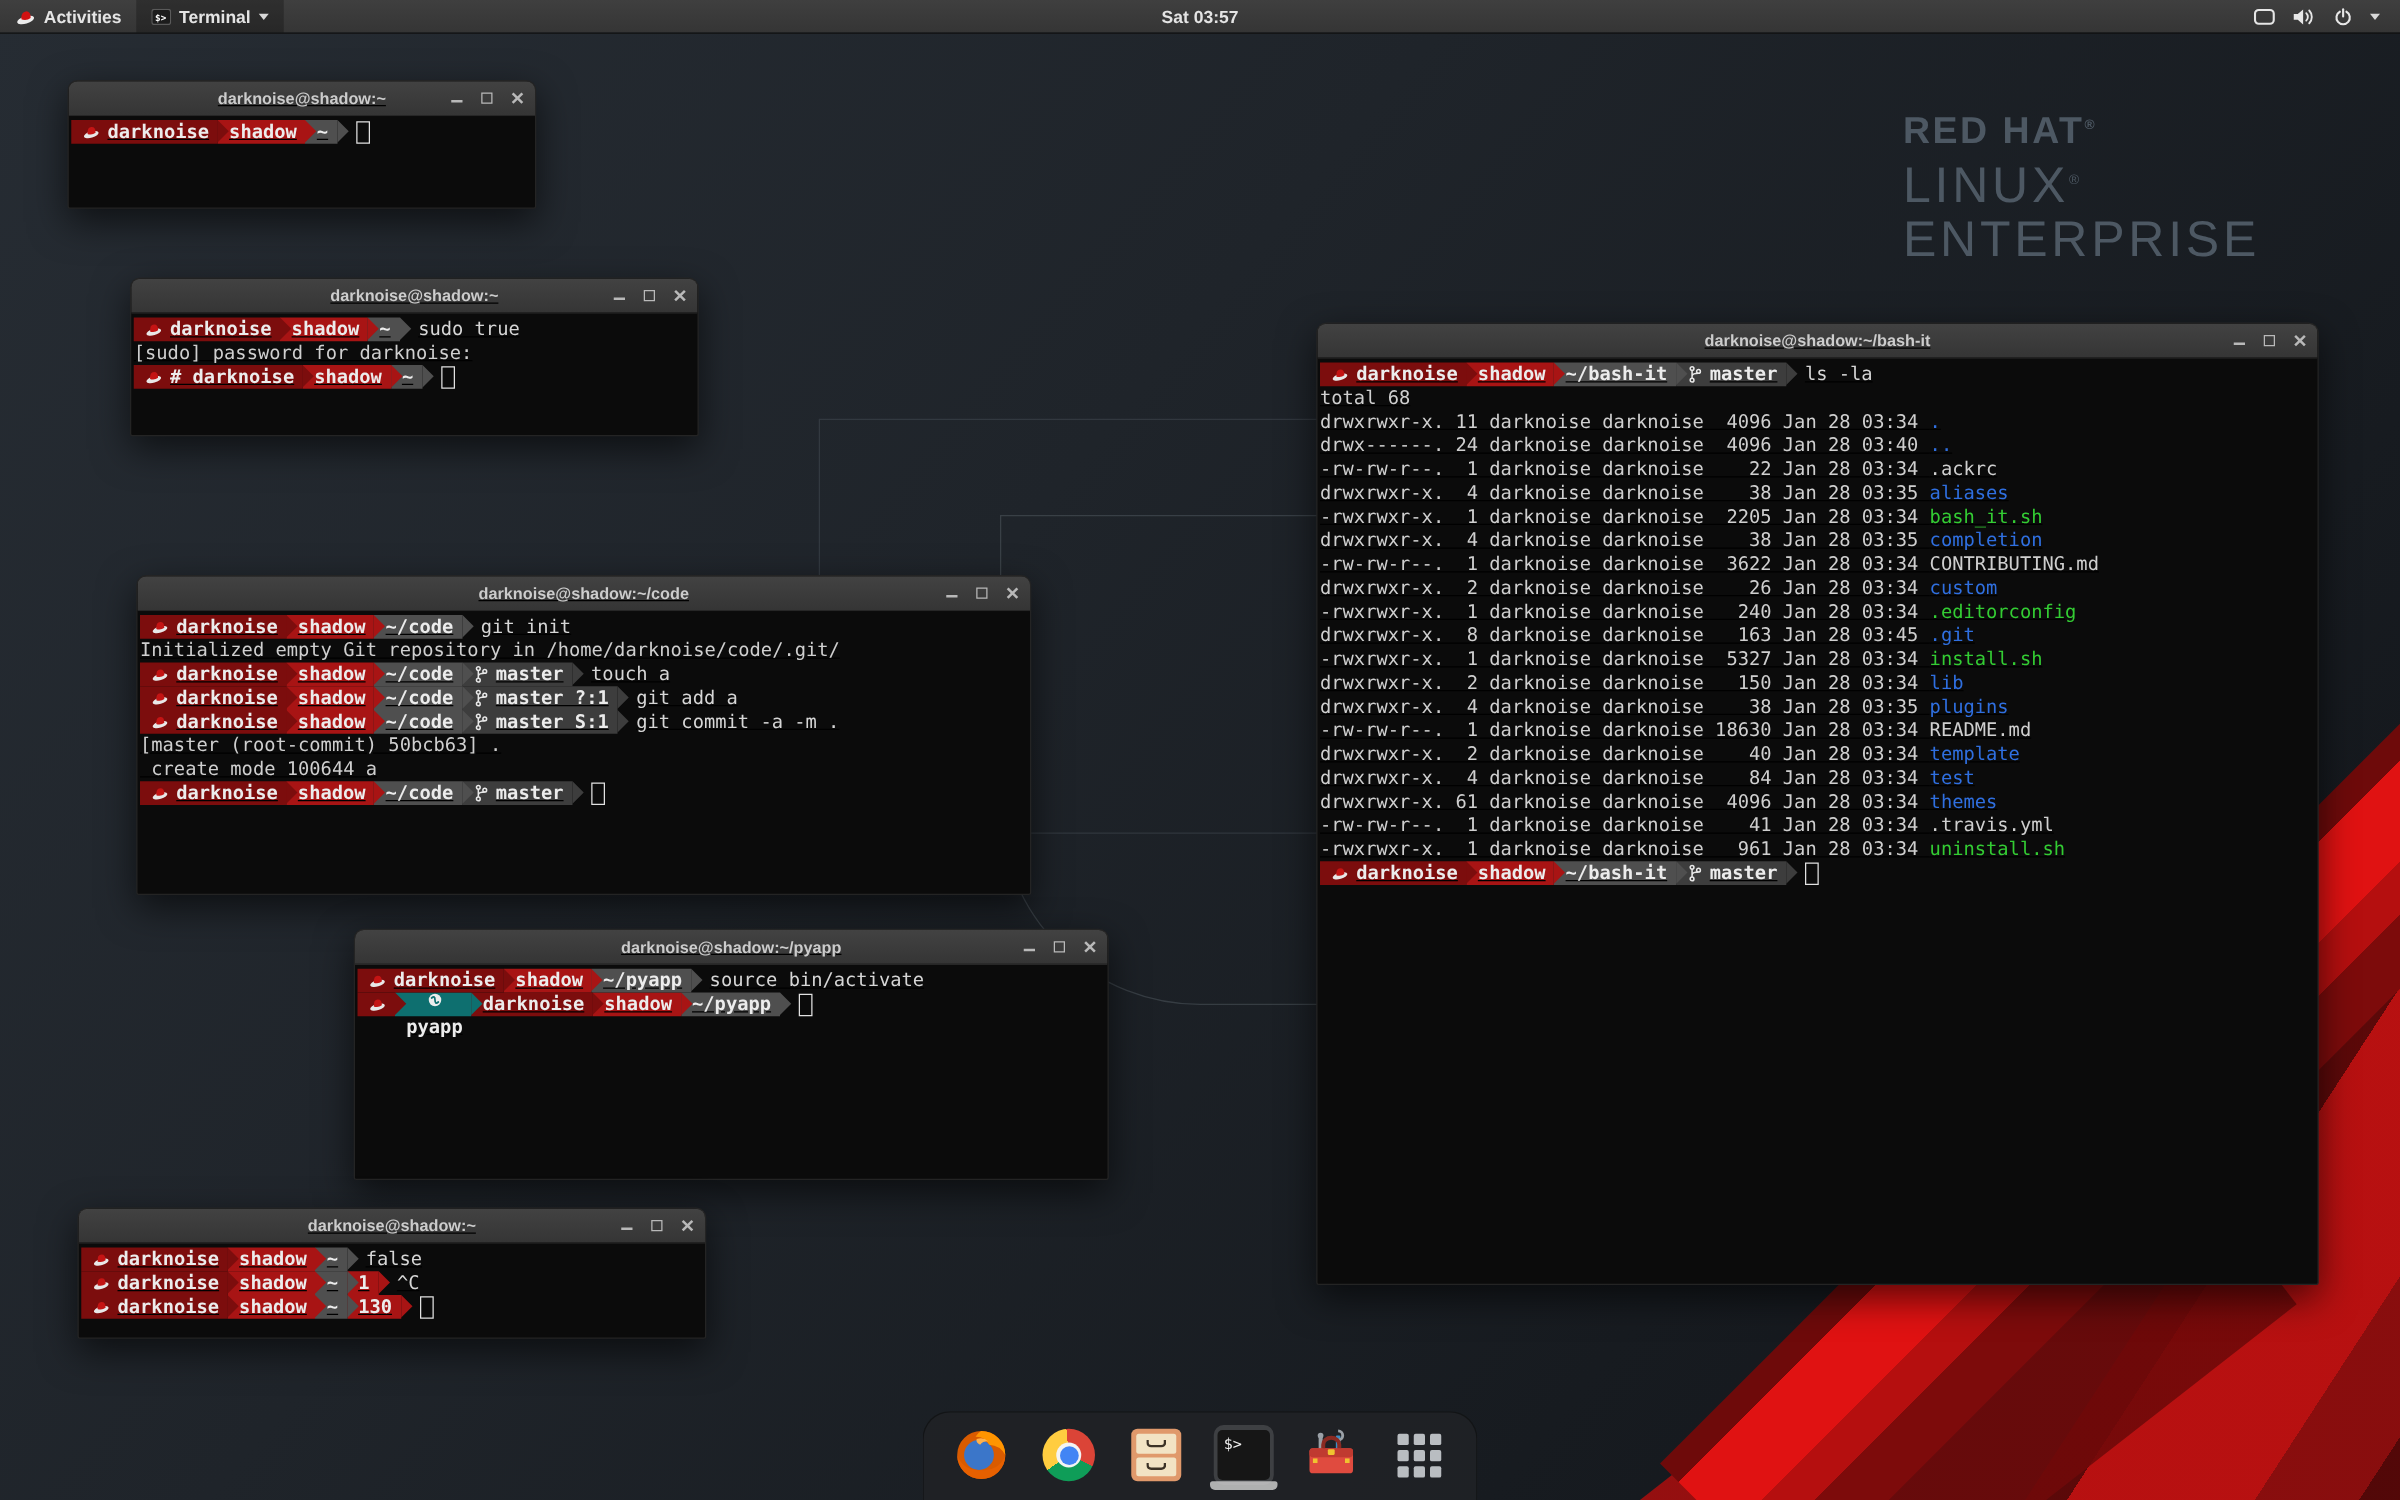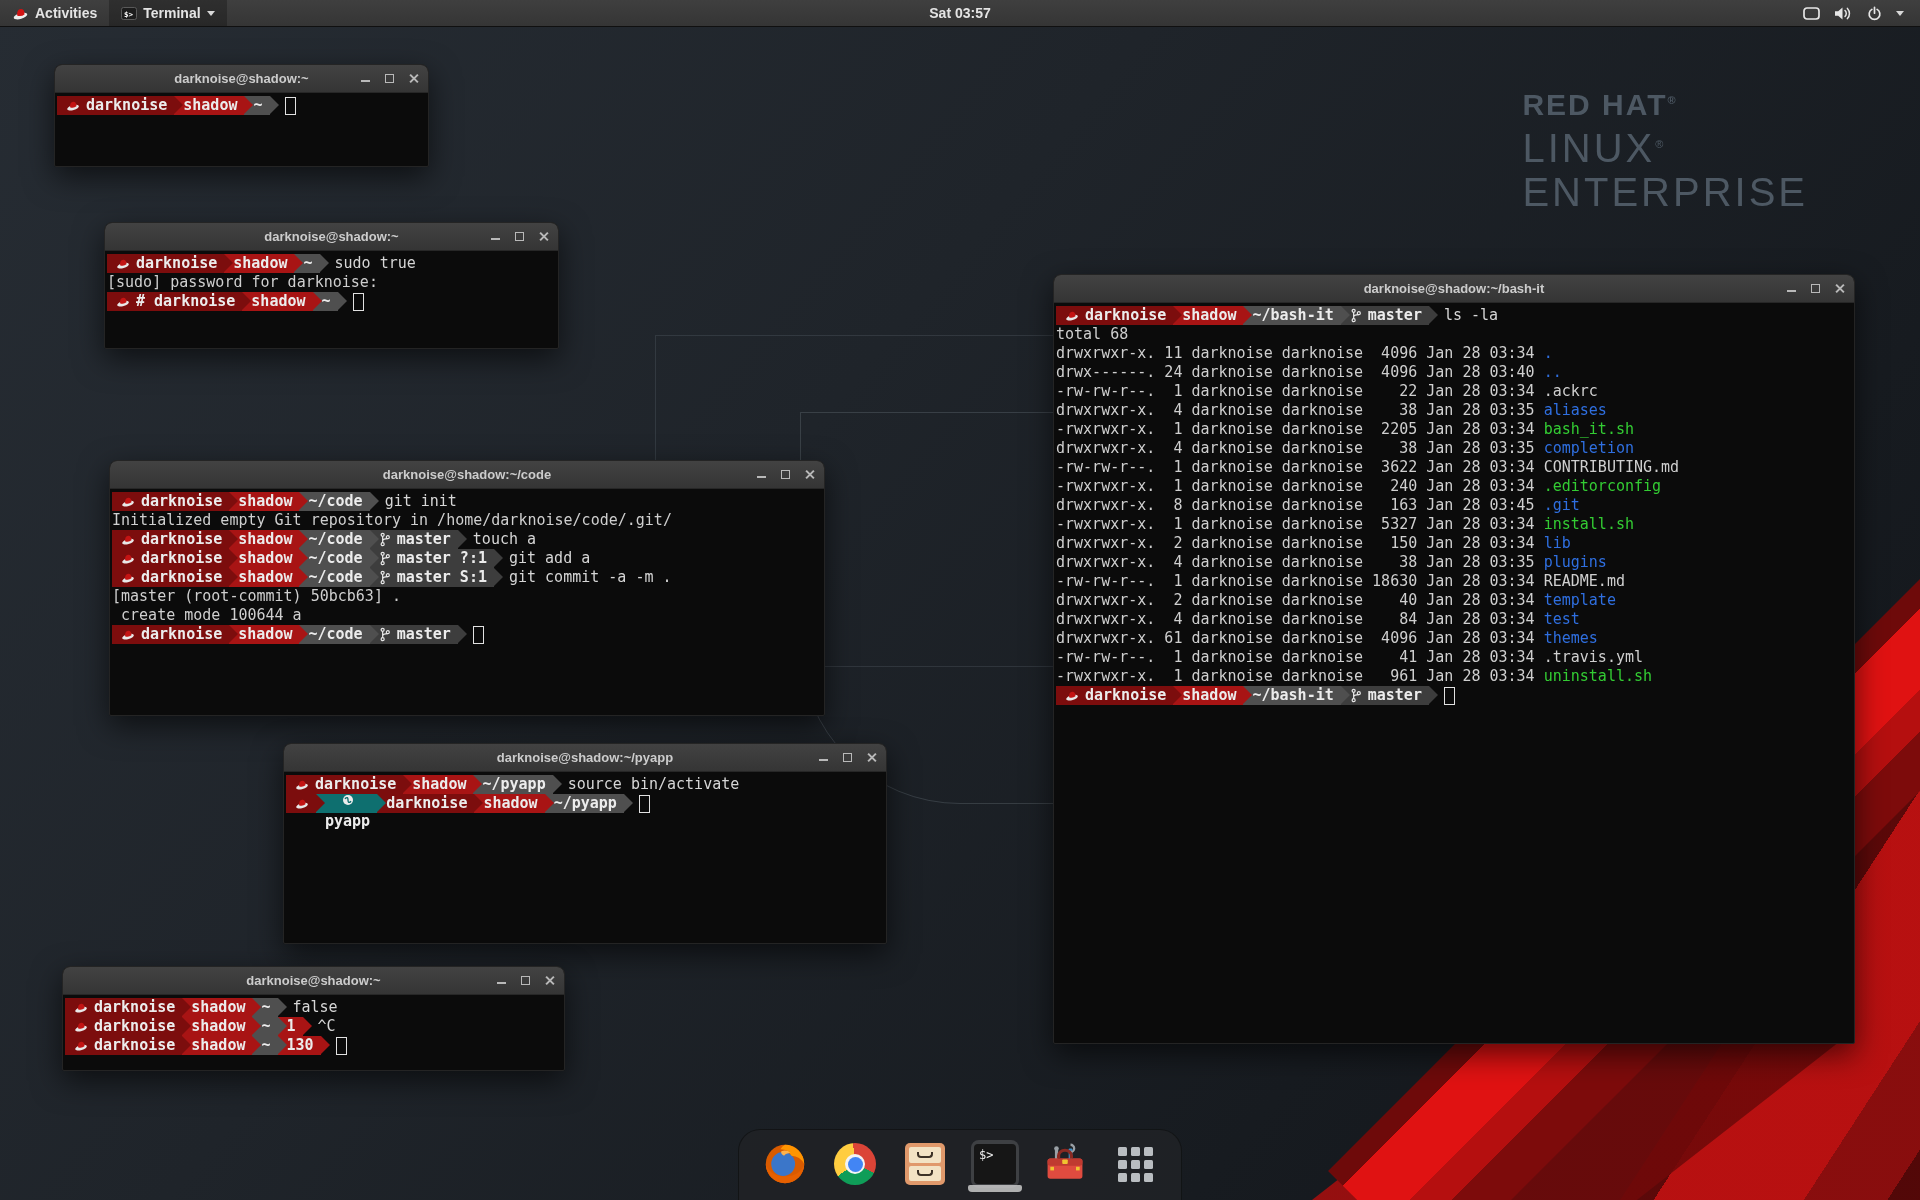--- a/index.html
+++ b/index.html
@@ -28,21 +28,21 @@
     color:#e4e4e4;display:flex;align-items:flex-start;font-size:14px;font-weight:bold;z-index:50;
     border-bottom:1px solid #101010;}
   .tb-left{display:flex;align-items:center;height:100%;}
   .tb-item{display:flex;align-items:center;gap:6px;padding:0 12px;height:100%;}
   #appmenu{background:rgba(0,0,0,0.25);}
   #clock{position:absolute;left:50%;transform:translateX(-50%);top:0;height:100%;display:flex;align-items:center;}
   .tb-right{position:absolute;right:8px;top:0;height:100%;display:flex;align-items:center;gap:14px;padding:0 8px;}
   .caret{width:0;height:0;border-left:4px solid transparent;border-right:4px solid transparent;border-top:5px solid #d8d8d8;display:inline-block;}
   
   .twin{position:absolute;border:1px solid #242424;border-radius:8px 8px 2px 2px;
-    box-shadow:0 10px 30px rgba(0,0,0,0.6);background:#0b0b0b;z-index:10;}
+    box-shadow:0 10px 30px rgba(0,0,0,0.6);background:#0b0b0b;z-index:10;text-decoration:underline;}
   .titlebar{height:27px;background:linear-gradient(#424242,#353535);border-bottom:1px solid #272727;
     border-radius:7px 7px 0 0;position:relative;display:flex;align-items:center;justify-content:center;
     color:#cccccc;font-size:13px;font-weight:bold;}
   .winbtns{position:absolute;right:9px;top:0;height:100%;display:flex;align-items:center;gap:13px;}
   .wbtn{width:11px;height:11px;position:relative;display:inline-block;cursor:default;}
   .wbtn-min::before{content:"";position:absolute;left:1px;right:1px;bottom:2px;height:2px;background:#b9b9b9;}
   .wbtn-max::before{content:"";position:absolute;left:1px;top:1px;width:7px;height:7px;border:1.5px solid #b9b9b9;}
   .wbtn-close::before,.wbtn-close::after{content:"";position:absolute;left:5px;top:0;width:2px;height:11px;background:#b9b9b9;}
   .wbtn-close::before{transform:rotate(45deg);} .wbtn-close::after{transform:rotate(-45deg);}
   .tbody{padding:3px 2px 0 2px;font-family:"DejaVu Sans Mono","Liberation Mono",monospace;
@@ -282,21 +282,21 @@
           <div class="tline pline"><span class="pseg" style="--c: #7c0d0d; z-index: 20;"><span class="segicon"><svg width="14" height="13" viewBox="0 0 16 15">
                   <ellipse cx="8" cy="10" rx="7" ry="2.9" fill="#e8e8e8" transform="rotate(-16 8 10)"></ellipse>
                   <path d="M4.6 9.4 Q4.2 3.4 8.2 3.1 Q12.2 3 12 8.4 Q10 10 7.5 10 Q5.5 10 4.6 9.4 z" fill="#c41414"></path>
                 </svg></span><span>darknoise</span></span><span class="pseg" style="--c: #a81414; z-index: 19;"><span>shadow</span></span><span class="pseg" style="--c: #4f4f4f; z-index: 18;"><span>~</span></span><span class="pseg" style="--c: #a81414; z-index: 17;"><span>1</span></span><span class="pcmd">^C</span></div>
           <div class="tline pline"><span class="pseg" style="--c: #7c0d0d; z-index: 20;"><span class="segicon"><svg width="14" height="13" viewBox="0 0 16 15">
                   <ellipse cx="8" cy="10" rx="7" ry="2.9" fill="#e8e8e8" transform="rotate(-16 8 10)"></ellipse>
                   <path d="M4.6 9.4 Q4.2 3.4 8.2 3.1 Q12.2 3 12 8.4 Q10 10 7.5 10 Q5.5 10 4.6 9.4 z" fill="#c41414"></path>
                 </svg></span><span>darknoise</span></span><span class="pseg" style="--c: #a81414; z-index: 19;"><span>shadow</span></span><span class="pseg" style="--c: #4f4f4f; z-index: 18;"><span>~</span></span><span class="pseg" style="--c: #a81414; z-index: 17;"><span>130</span></span><span class="pcur"></span></div>
         </div>
       </div>
-      <div class="twin" style="left: 1053px; top: 274px; width: 800px; height: 768px;">
+      <div class="twin" style="left: 1053px; top: 258px; width: 800px; height: 768px;">
         <div class="titlebar">
           <span>darknoise@shadow:~/bash-it</span>
           <div class="winbtns">
             <span class="wbtn wbtn-min"></span>
             <span class="wbtn wbtn-max"></span>
             <span class="wbtn wbtn-close"></span>
           </div>
         </div>
         <div class="tbody">
           <div class="tline pline"><span class="pseg" style="--c: #7c0d0d; z-index: 20;"><span class="segicon"><svg width="14" height="13" viewBox="0 0 16 15">
@@ -311,20 +311,21 @@
                   </g>
                 </svg></span><span>master</span></span><span class="pcmd">ls -la</span></div>
           <div class="tline">total 68</div>
           <div class="tline"><span>drwxrwxr-x. 11 darknoise darknoise  4096 Jan 28 03:34 </span><span class="lsname-dir">.</span></div>
           <div class="tline"><span>drwx------. 24 darknoise darknoise  4096 Jan 28 03:40 </span><span class="lsname-dir">..</span></div>
           <div class="tline"><span>-rw-rw-r--.  1 darknoise darknoise    22 Jan 28 03:34 </span><span class="lsname-plain">.ackrc</span></div>
           <div class="tline"><span>drwxrwxr-x.  4 darknoise darknoise    38 Jan 28 03:35 </span><span class="lsname-dir">aliases</span></div>
           <div class="tline"><span>-rwxrwxr-x.  1 darknoise darknoise  2205 Jan 28 03:34 </span><span class="lsname-exec">bash_it.sh</span></div>
           <div class="tline"><span>drwxrwxr-x.  4 darknoise darknoise    38 Jan 28 03:35 </span><span class="lsname-dir">completion</span></div>
           <div class="tline"><span>-rw-rw-r--.  1 darknoise darknoise  3622 Jan 28 03:34 </span><span class="lsname-plain">CONTRIBUTING.md</span></div>
+          <div class="tline"><span>drwxrwxr-x.  2 darknoise darknoise    26 Jan 28 03:34 </span><span class="lsname-dir">custom</span></div>
           <div class="tline"><span>-rwxrwxr-x.  1 darknoise darknoise   240 Jan 28 03:34 </span><span class="lsname-exec">.editorconfig</span></div>
           <div class="tline"><span>drwxrwxr-x.  8 darknoise darknoise   163 Jan 28 03:45 </span><span class="lsname-dir">.git</span></div>
           <div class="tline"><span>-rwxrwxr-x.  1 darknoise darknoise  5327 Jan 28 03:34 </span><span class="lsname-exec">install.sh</span></div>
           <div class="tline"><span>drwxrwxr-x.  2 darknoise darknoise   150 Jan 28 03:34 </span><span class="lsname-dir">lib</span></div>
           <div class="tline"><span>drwxrwxr-x.  4 darknoise darknoise    38 Jan 28 03:35 </span><span class="lsname-dir">plugins</span></div>
           <div class="tline"><span>-rw-rw-r--.  1 darknoise darknoise 18630 Jan 28 03:34 </span><span class="lsname-plain">README.md</span></div>
           <div class="tline"><span>drwxrwxr-x.  2 darknoise darknoise    40 Jan 28 03:34 </span><span class="lsname-dir">template</span></div>
           <div class="tline"><span>drwxrwxr-x.  4 darknoise darknoise    84 Jan 28 03:34 </span><span class="lsname-dir">test</span></div>
           <div class="tline"><span>drwxrwxr-x. 61 darknoise darknoise  4096 Jan 28 03:34 </span><span class="lsname-dir">themes</span></div>
           <div class="tline"><span>-rw-rw-r--.  1 darknoise darknoise    41 Jan 28 03:34 </span><span class="lsname-plain">.travis.yml</span></div>

